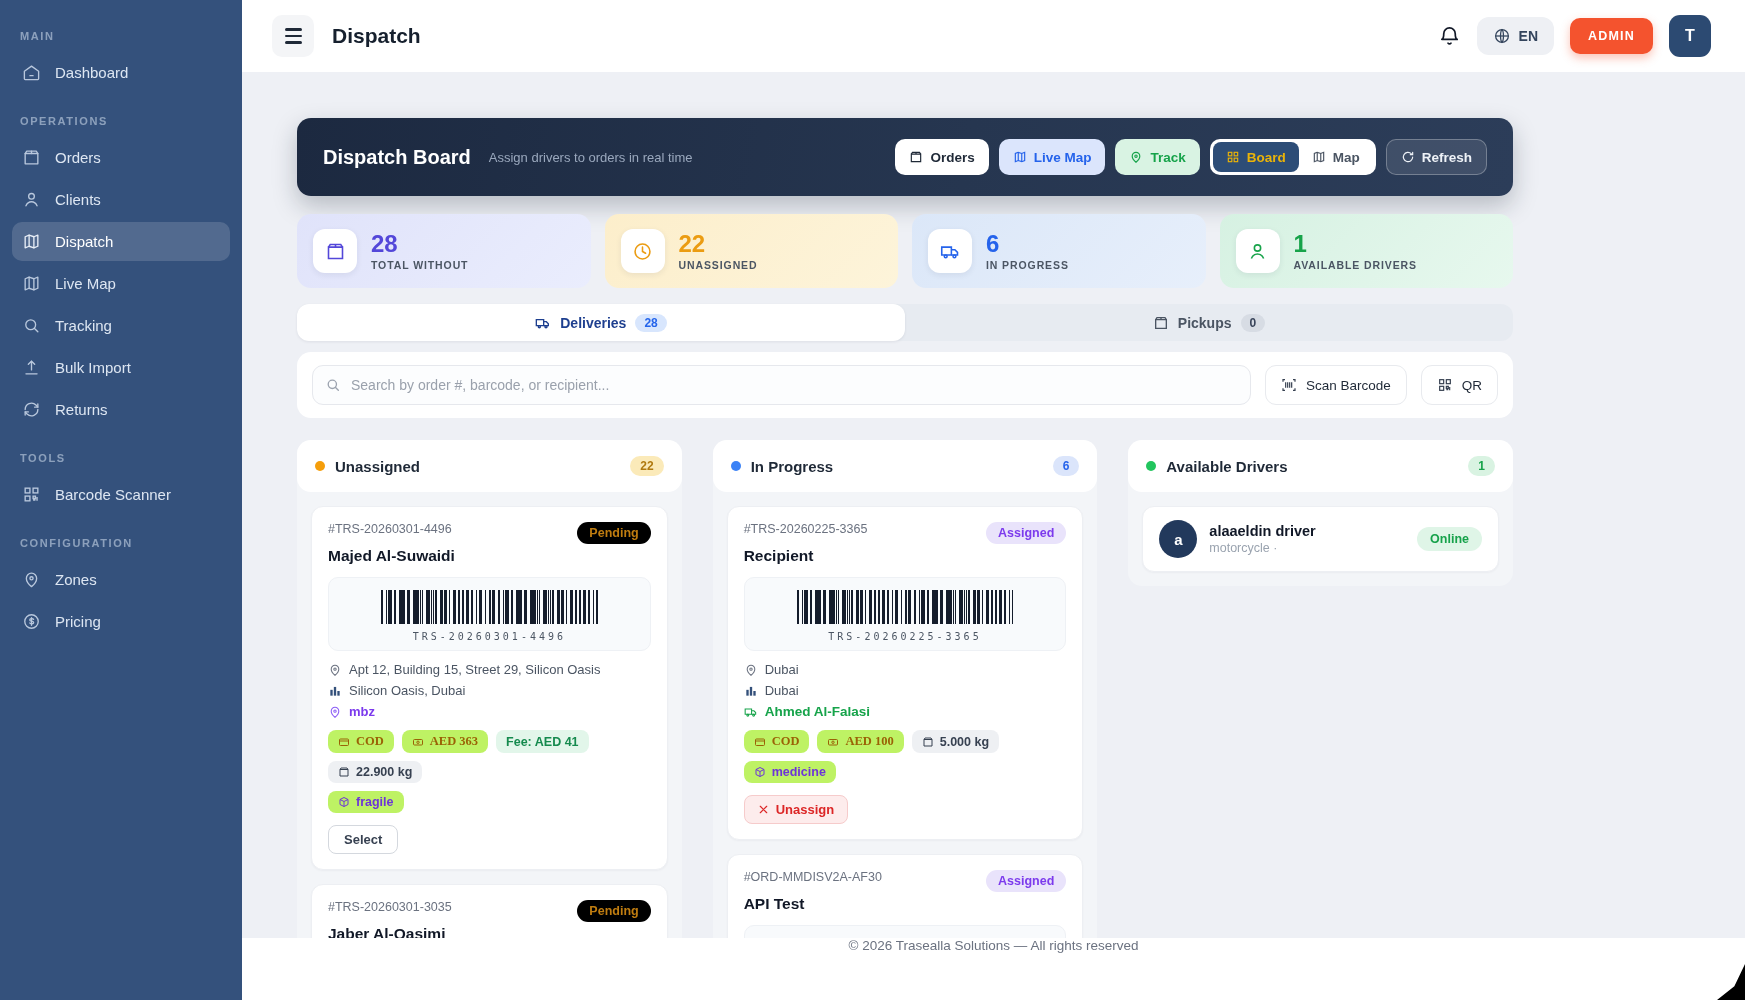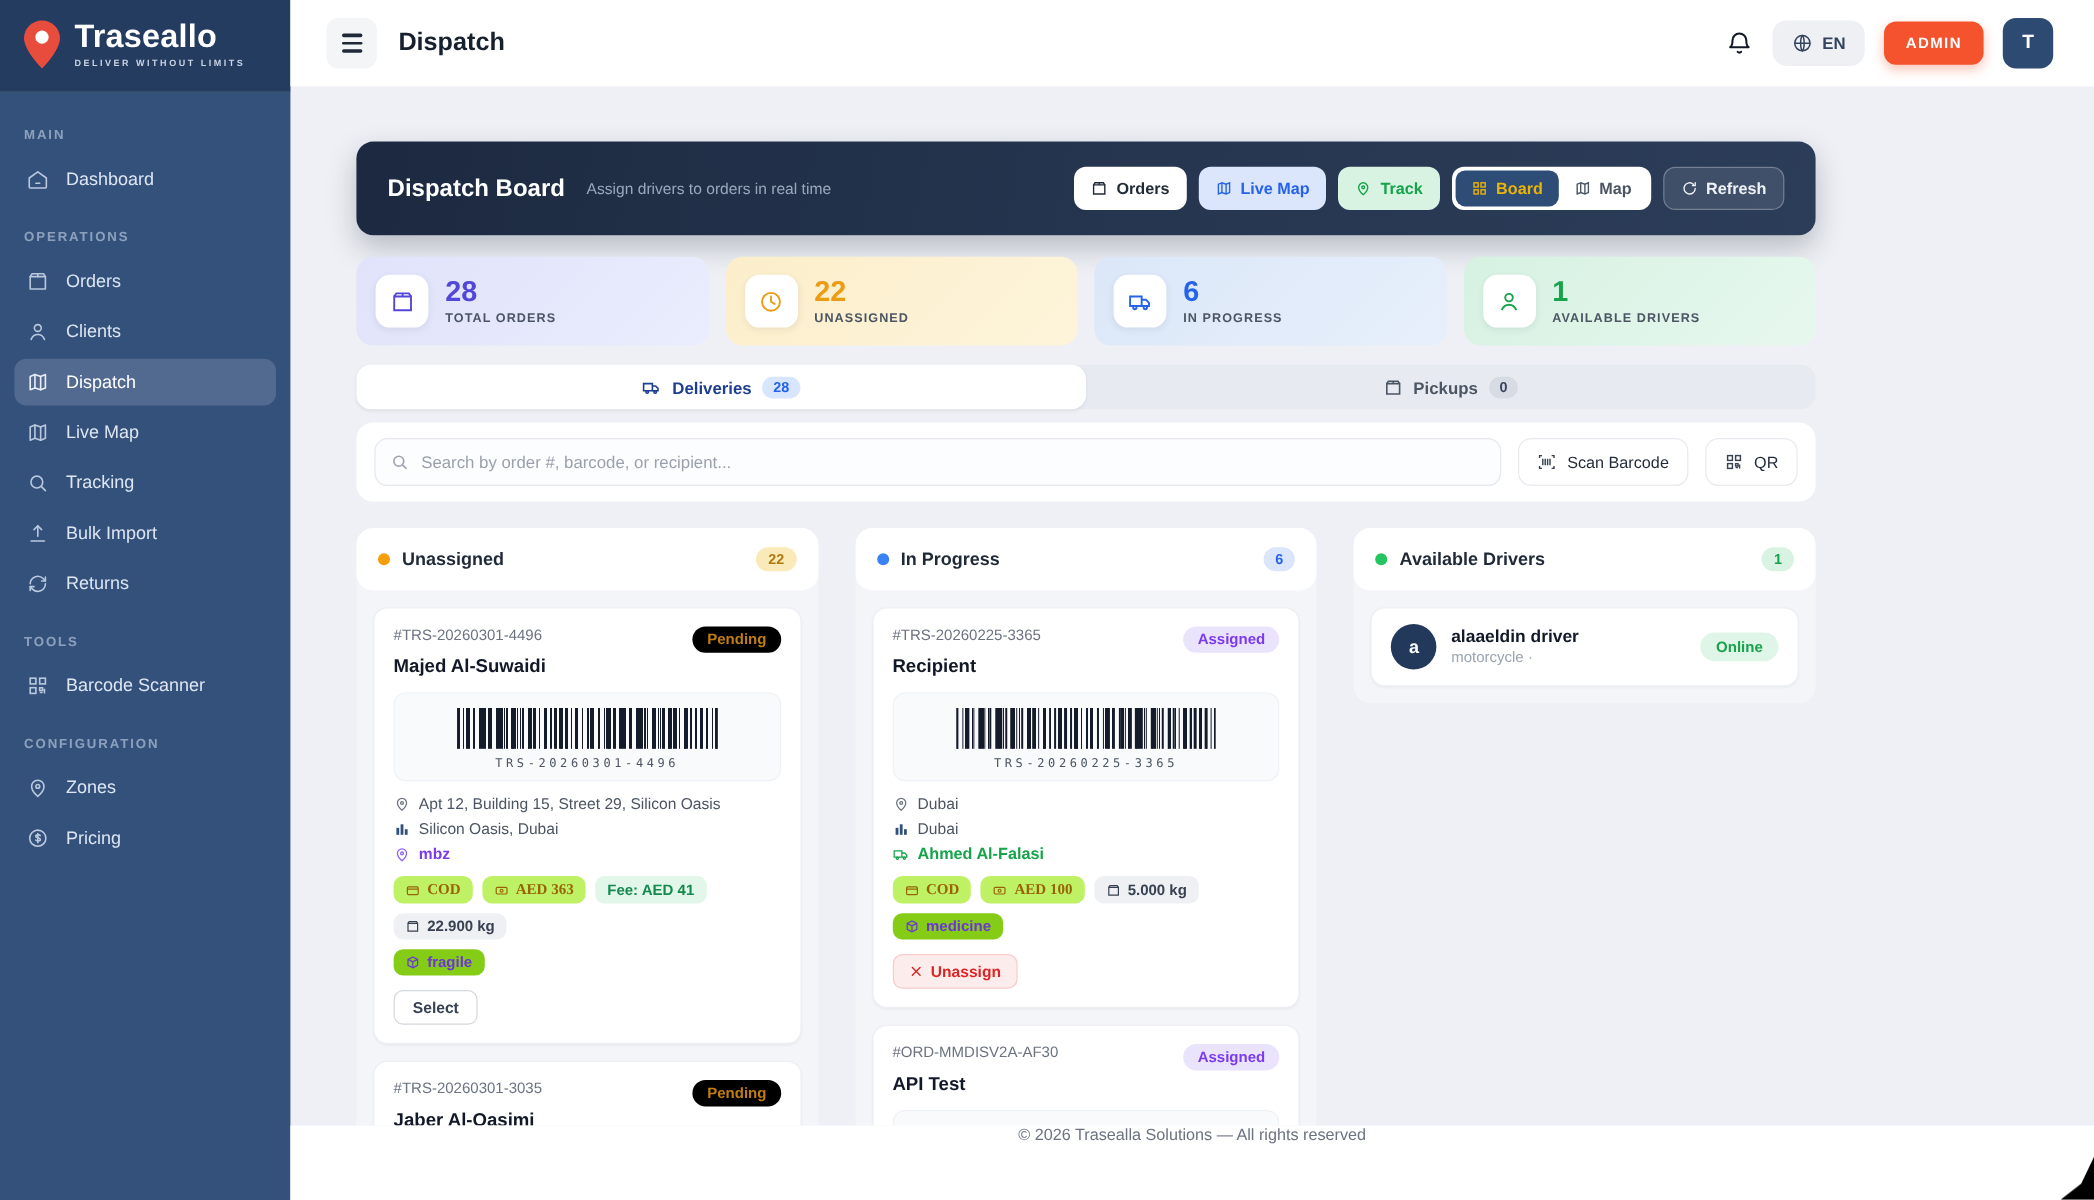--- a/index.html
+++ b/index.html
@@ -120,50 +120,40 @@
   .meta-driver { color:#16a34a; font-weight:bold; font-size:13.5px; }
   .meta-driver svg { color:#16a34a; }
   .meta-city svg { color:#33507a; }
 
   .tags { margin-top:11px; display:flex; flex-wrap:wrap; gap:8px; }
   .tag { display:inline-flex; align-items:center; gap:6px; border-radius:8px; padding:4px 10px; font-size:12.5px; font-weight:bold; }
   .tag svg { width:12px; height:12px; }
   .tag-yellow { background:#bef264; color:#9a6206;font-family:Liberation Serif, serif; }
   .tag-green { background:#e2f6ea; color:#158a4e; }
   .tag-gray { background:#eef0f3; color:#374151; }
-  .tag-purple { background:#84cc16; color:#6d34d8; }
+  .tag-purple { background:#bef264; color:#6d34d8; }
 
   .select-btn { margin-top:12px; background:#fff; border:1.5px solid #d4d8de; border-radius:8px; padding:6px 15px; font-size:13px; font-weight:bold; color:#374151; cursor:pointer; font-family:inherit; }
   .unassign-btn { margin-top:12px; display:inline-flex; align-items:center; gap:7px; background:#fdecec; border:1.5px solid #f6cbcb; border-radius:8px; padding:6px 13px; font-size:13px; font-weight:bold; color:#dc2626; cursor:pointer; font-family:inherit; }
 
   .driver-row { background:#fff; border:1px solid #edeff3; border-radius:12px; padding:13px 16px; display:flex; align-items:center; gap:12px; box-shadow:0 1px 2px rgba(16,24,40,.04); }
   .driver-avatar { width:38px; height:38px; border-radius:50%; background:#22395c; color:#fff; font-weight:bold; font-size:15px; display:flex; align-items:center; justify-content:center; }
   .driver-name { font-size:14.5px; font-weight:bold; color:#111827; }
   .driver-sub { font-size:12.5px; color:#9aa3af; margin-top:2px; }
   .online-badge { margin-left:auto; background:#dff5e7; color:#17a24b; border-radius:999px; padding:5px 13px; font-size:12.5px; font-weight:bold; }
 
   .footer { height:62px; background:#ffffff; display:flex; align-items:flex-start; justify-content:center; flex-shrink:0; }
   .footer-text { color:#6b7280; font-size:13.5px; }
 
   .cursor-arrow { position:fixed; right:0; bottom:0; width:28px; height:36px; background:#000; clip-path:polygon(100% 0, 100% 100%, 0 100%, 62% 62%); }
 </style>
 </head>
 <body>
 
 <aside class="sidebar">
-  <div class="logo-area">
-    <svg class="logo-pin" viewBox="0 0 34 42">
-      <path d="M17 1C8.7 1 2 7.6 2 15.8 2 26 17 41 17 41s15-15 15-25.2C32 7.6 25.3 1 17 1z" fill="#e84c3d"></path>
-      <circle cx="17" cy="15" r="5.5" fill="#ffffff"></circle>
-    </svg>
-    <div class="brand-wrap">
-      <span class="brand">Traseallo</span>
-      <span class="tagline">DELIVER WITHOUT LIMITS</span>
-    </div>
-  </div>
   <nav class="nav">
     <div class="nav-section-label">MAIN</div>
     <div class="nav-item">
       <svg viewBox="0 0 24 24" fill="none" stroke="currentColor" stroke-width="1.7" stroke-linecap="round" stroke-linejoin="round">
           <path d="M3 10.5L12 4l9 6.5V20a1 1 0 0 1-1 1H4a1 1 0 0 1-1-1z"></path>
           <path d="M10 16h4"></path>
         </svg>
       <span>Dashboard</span>
     </div>
 
@@ -346,21 +336,21 @@
         <div class="stat-card stat-1">
           <div class="stat-icon">
               <svg class="c-purple" viewBox="0 0 24 24" fill="none" stroke="currentColor" stroke-width="1.8">
                 <path d="M4 7h16v13H4z"></path>
                 <path d="M4 7l2-3h12l2 3"></path>
                 <path d="M12 4v3"></path>
               </svg>
             </div>
           <div>
             <div class="stat-value c-purple">28</div>
-            <div class="stat-label">TOTAL ORDERS</div>
+            <div class="stat-label">TOTAL WITHOUT</div>
           </div>
         </div>
         <div class="stat-card stat-2">
           <div class="stat-icon">
               <svg class="c-amber" viewBox="0 0 24 24" fill="none" stroke="currentColor" stroke-width="1.8" stroke-linecap="round">
                 <circle cx="12" cy="12" r="8.5"></circle>
                 <path d="M12 7v5l3.5 2"></path>
               </svg>
             </div>
           <div>

